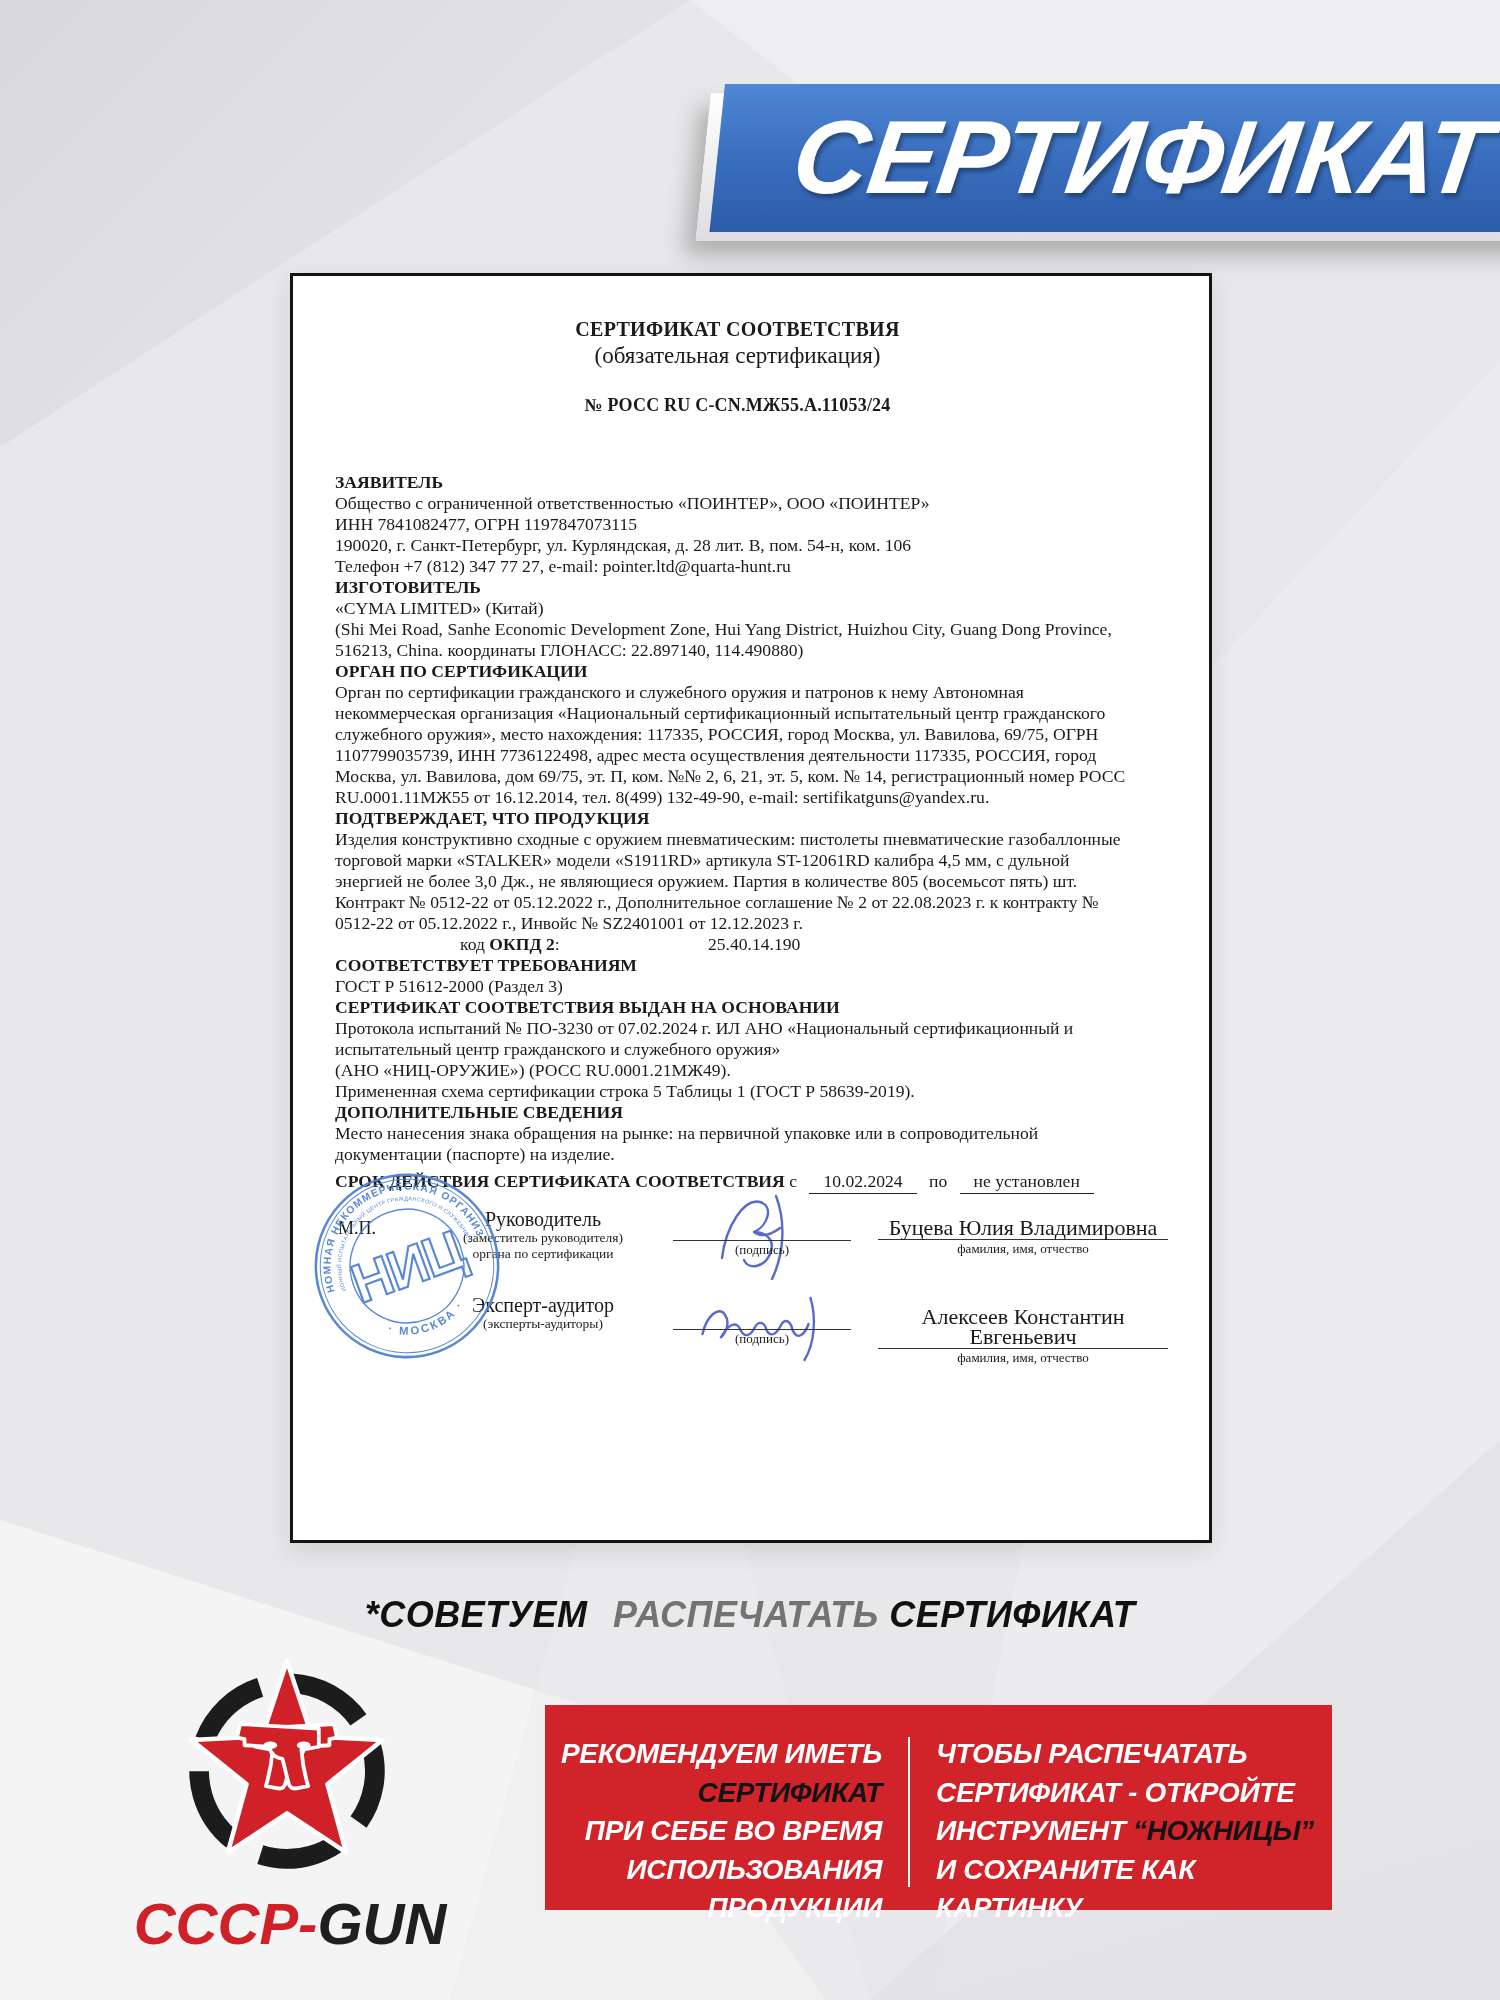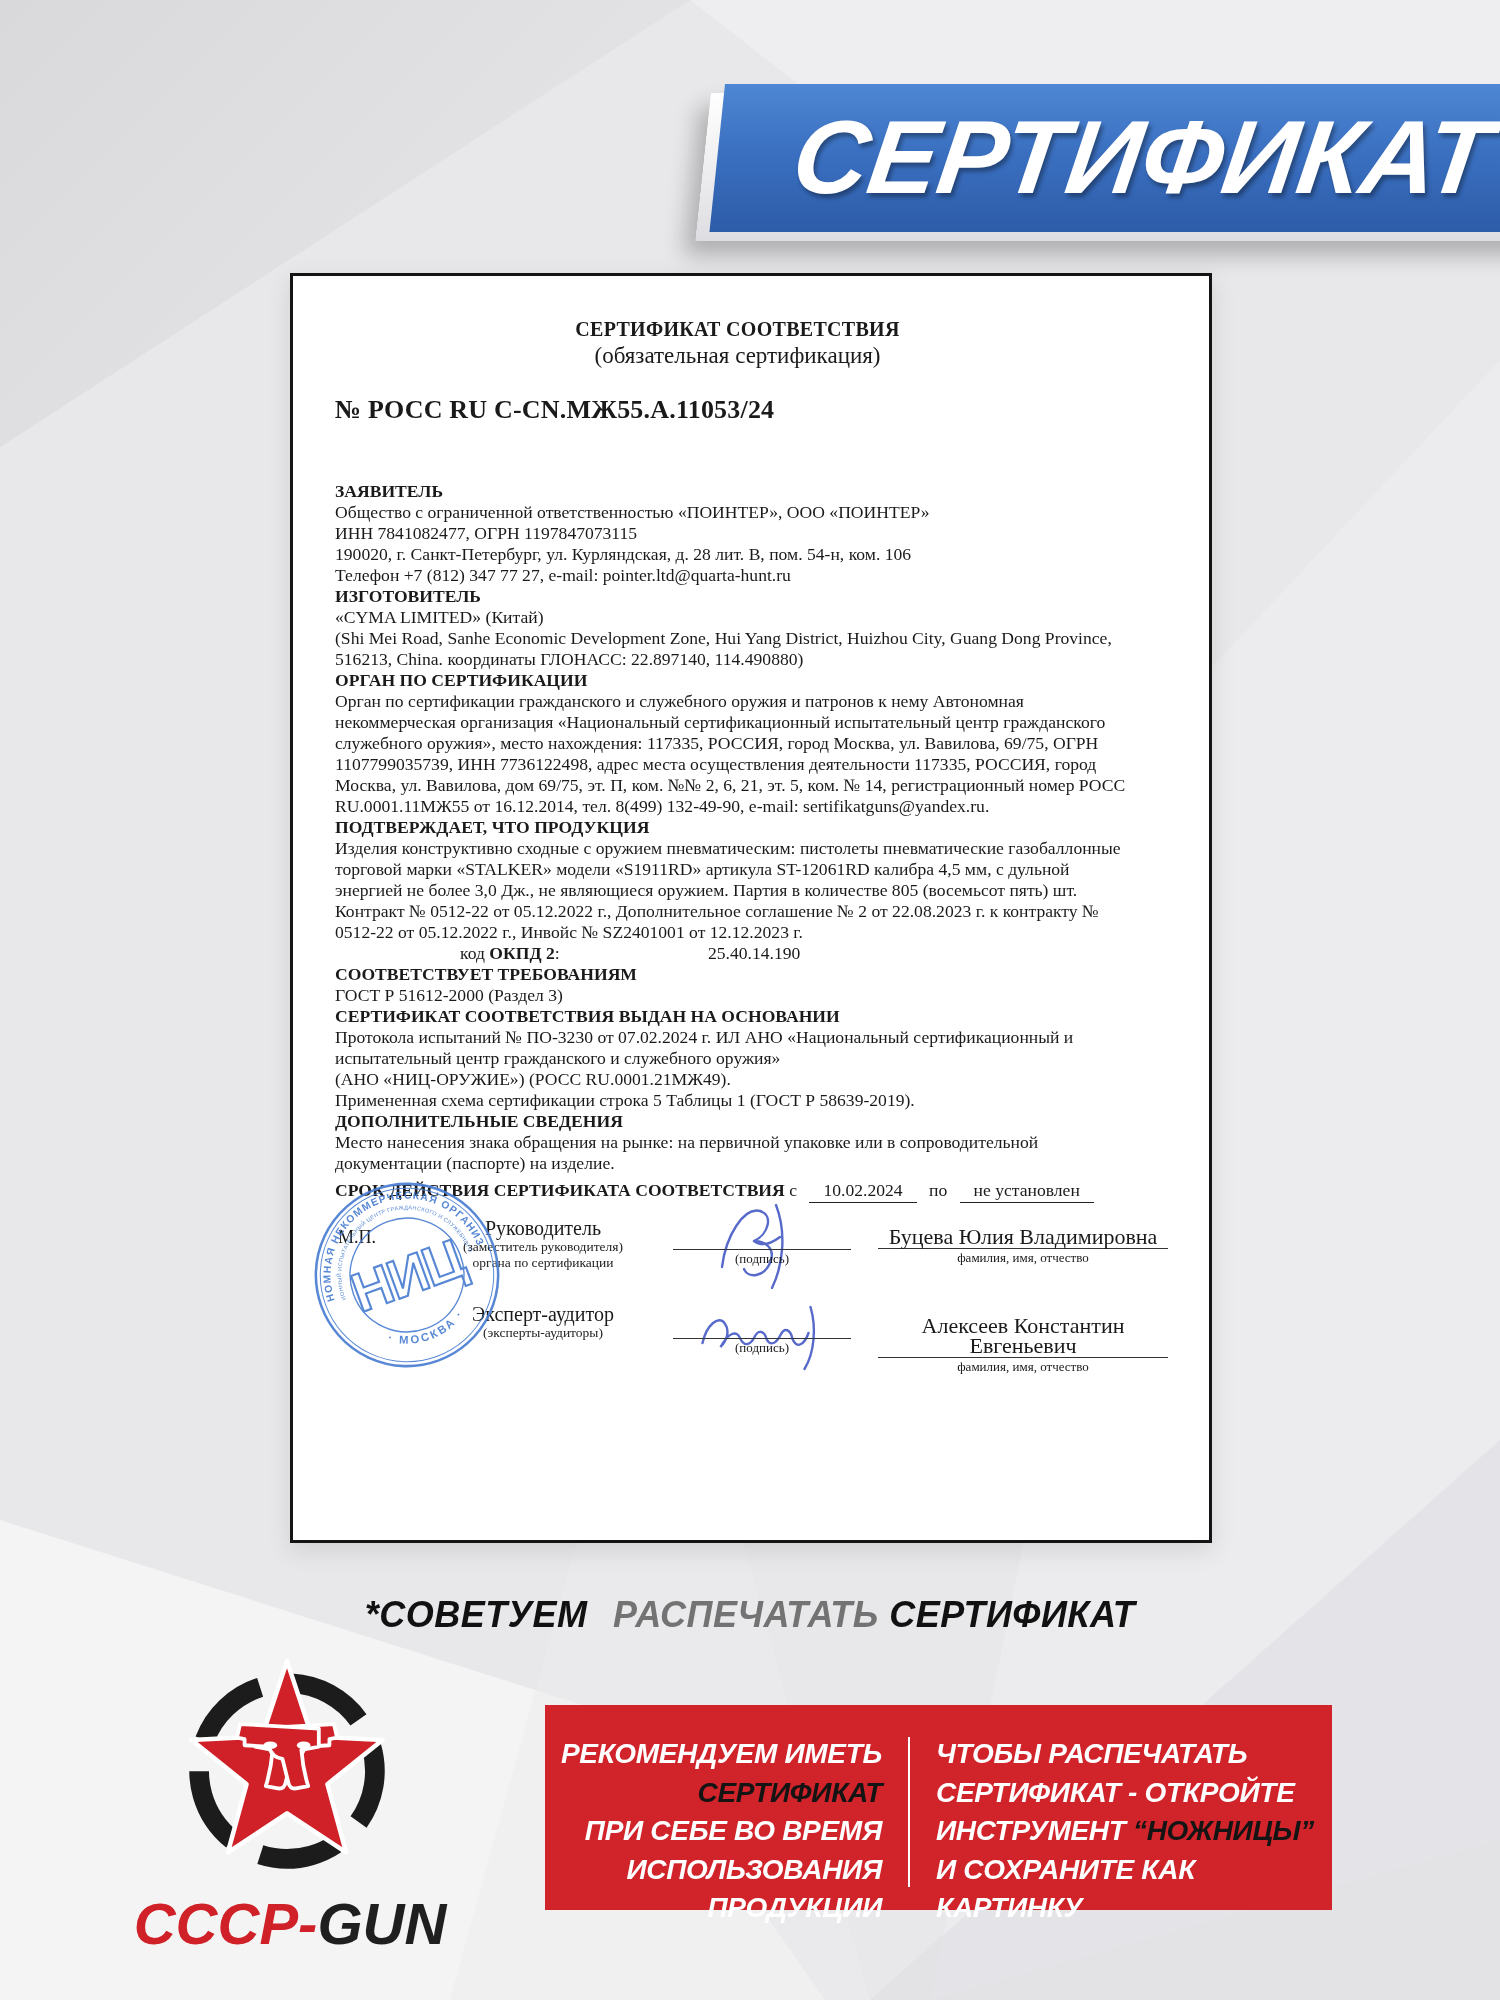--- a/index.html
+++ b/index.html
@@ -47,21 +47,21 @@
   
   .doc{
     position:absolute;left:290px;top:273px;width:922px;height:1270px;
     background:#ffffff;border:3px solid #141414;box-sizing:border-box;
     box-shadow:0 8px 24px rgba(0,0,0,.10);
     font-family:"Liberation Serif",serif;color:#1a1a1a;
   }
   .doc-inner{position:relative;padding:42px 69px 0 42px;}
   .doc-title{font-size:20px;font-weight:700;text-align:center;letter-spacing:.3px;}
   .doc-subtitle{font-size:23px;text-align:center;margin-top:2px;}
-  .doc-number{font-size:26px;font-weight:700;text-align:left;margin-top:26px;letter-spacing:.2px;}
+  .doc-number{font-size:18px;font-weight:700;text-align:center;margin-top:26px;letter-spacing:.2px;}
   .doc-blocks{margin-top:56px;font-size:17.6px;line-height:21px;}
   .doc-blocks .h{font-weight:700;}
   .doc-blocks .p{}
   .kv{padding-left:125px;}
   .kv .kv-l{display:inline-block;width:248px;}
   .kv .kv-v{display:inline-block;}
   .validity{margin-top:4px;font-size:17.6px;line-height:24px;white-space:nowrap;}
   .validity .vh{font-weight:700;}
   .uv{display:inline-block;text-align:center;border-bottom:1.5px solid #222;
       padding:0 14px;margin:0 8px;}

